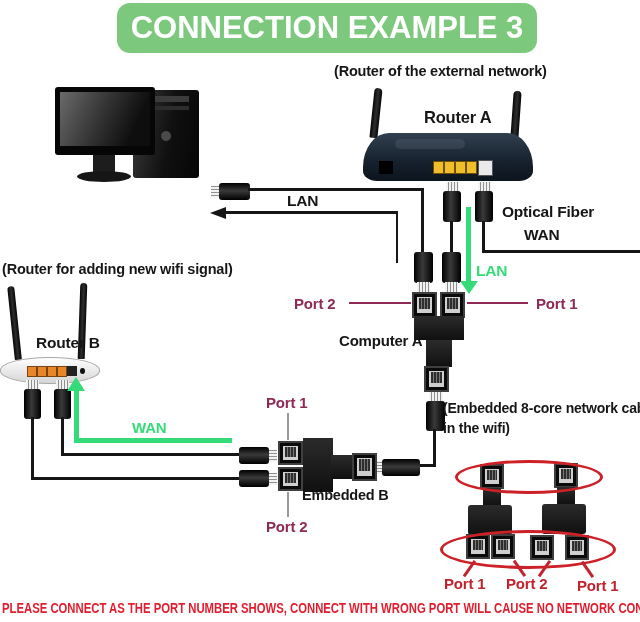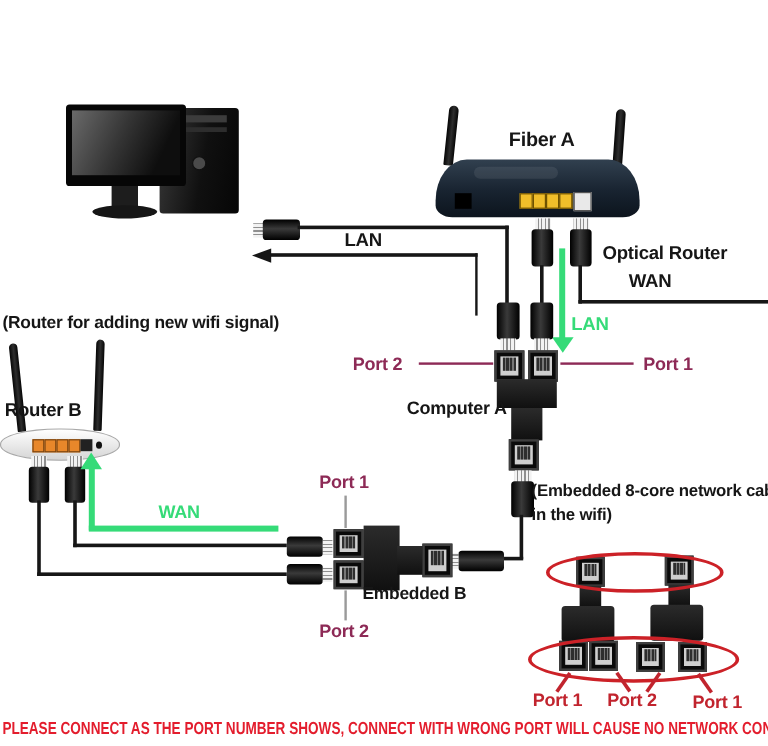--- a/index.html
+++ b/index.html
@@ -43,24 +43,28 @@
   .antenna{position:absolute;background:linear-gradient(90deg,#050505,#2e2e2e 50%,#050505);
            border-radius:4px 4px 1px 1px;}
   .footer{position:absolute;left:2px;top:600px;width:800px;transform:scaleX(0.78);
           transform-origin:0 0;font-weight:bold;font-size:14.5px;color:#e31d2d;white-space:nowrap;}
 </style>
 </head>
 <body>
 
 <div class="stage">
 
+  <div class="banner">
+    <span>CONNECTION EXAMPLE 3</span>
+  </div>
 
-  <div class="txt" style="left:424px;top:108px;font-size:16.5px;">Fiber A</div>
+  <div class="txt" style="left:334px;top:63px;font-size:14.5px;">(Router of the external network)</div>
+  <div class="txt" style="left:424px;top:108px;font-size:16.5px;">Router A</div>
   <div class="txt" style="left:287px;top:192px;font-size:15.5px;">LAN</div>
-  <div class="txt" style="left:502px;top:203px;font-size:15.5px;">Optical Router</div>
+  <div class="txt" style="left:502px;top:203px;font-size:15.5px;">Optical Fiber</div>
   <div class="txt" style="left:524px;top:226px;font-size:15.5px;">WAN</div>
   <div class="txt green" style="left:476px;top:262px;font-size:15.5px;">LAN</div>
 
   <div class="abs" style="left:133px;top:90px;width:66px;height:88px;background:linear-gradient(100deg,#3a3a3a,#101010 55%,#060606);border-radius:3px;"></div>
   <div class="abs" style="left:139px;top:96px;width:50px;height:6px;background:#3c3c3c;"></div>
   <div class="abs" style="left:139px;top:106px;width:50px;height:4px;background:#2d2d2d;"></div>
   <div class="abs" style="left:160px;top:130px;width:10px;height:10px;border-radius:50%;background:#4a4a4a;border:1px solid #111;"></div>
   <div class="abs" style="left:55px;top:87px;width:100px;height:68px;background:#060606;border-radius:3px;"></div>
   <div class="abs" style="left:60px;top:92px;width:90px;height:54px;background:linear-gradient(115deg,#6a6a6a,#343434 45%,#0e0e0e 80%);"></div>
   <div class="abs" style="left:93px;top:155px;width:22px;height:18px;background:#1d1d1d;"></div>
@@ -124,21 +128,21 @@
   <div class="txt" style="left:2px;top:261px;font-size:14.5px;">(Router for adding new wifi signal)</div>
   <div class="antenna" style="left:11px;top:286px;width:7px;height:74px;transform:rotate(-6deg);"></div>
   <div class="antenna" style="left:79px;top:283px;width:7px;height:76px;transform:rotate(2deg);"></div>
   <div class="abs" style="left:0px;top:357px;width:98px;height:25px;background:linear-gradient(180deg,#ffffff,#d5d5d5);border:1px solid #a8a8a8;border-radius:49px/13px;"></div>
   <div class="abs" style="left:27px;top:366px;width:8px;height:9px;background:#e8872a;border:1px solid #7a4410;"></div>
   <div class="abs" style="left:37px;top:366px;width:8px;height:9px;background:#e8872a;border:1px solid #7a4410;"></div>
   <div class="abs" style="left:47px;top:366px;width:8px;height:9px;background:#e8872a;border:1px solid #7a4410;"></div>
   <div class="abs" style="left:57px;top:366px;width:8px;height:9px;background:#e8872a;border:1px solid #7a4410;"></div>
   <div class="abs" style="left:67px;top:366px;width:10px;height:10px;background:#222;"></div>
   <div class="abs" style="left:80px;top:368px;width:5px;height:6px;background:#111;border-radius:50%;"></div>
-  <div class="txt" style="left:4px;top:334px;font-size:15.5px;">Router B</div>
+  <div class="txt" style="left:36px;top:334px;font-size:15.5px;">Router B</div>
 
   <div class="pins" style="left:26px;top:380px;width:13px;height:10px;"></div>
   <div class="plug" style="left:24px;top:389px;width:17px;height:30px;"></div>
   <div class="pins" style="left:56px;top:380px;width:13px;height:10px;"></div>
   <div class="plug" style="left:54px;top:389px;width:17px;height:30px;"></div>
   <div class="vline" style="left:61px;top:417px;height:39px;"></div>
   <div class="hline" style="left:61px;top:453px;width:178px;"></div>
   <div class="vline" style="left:31px;top:417px;height:63px;"></div>
   <div class="hline" style="left:31px;top:477px;width:208px;"></div>
 

